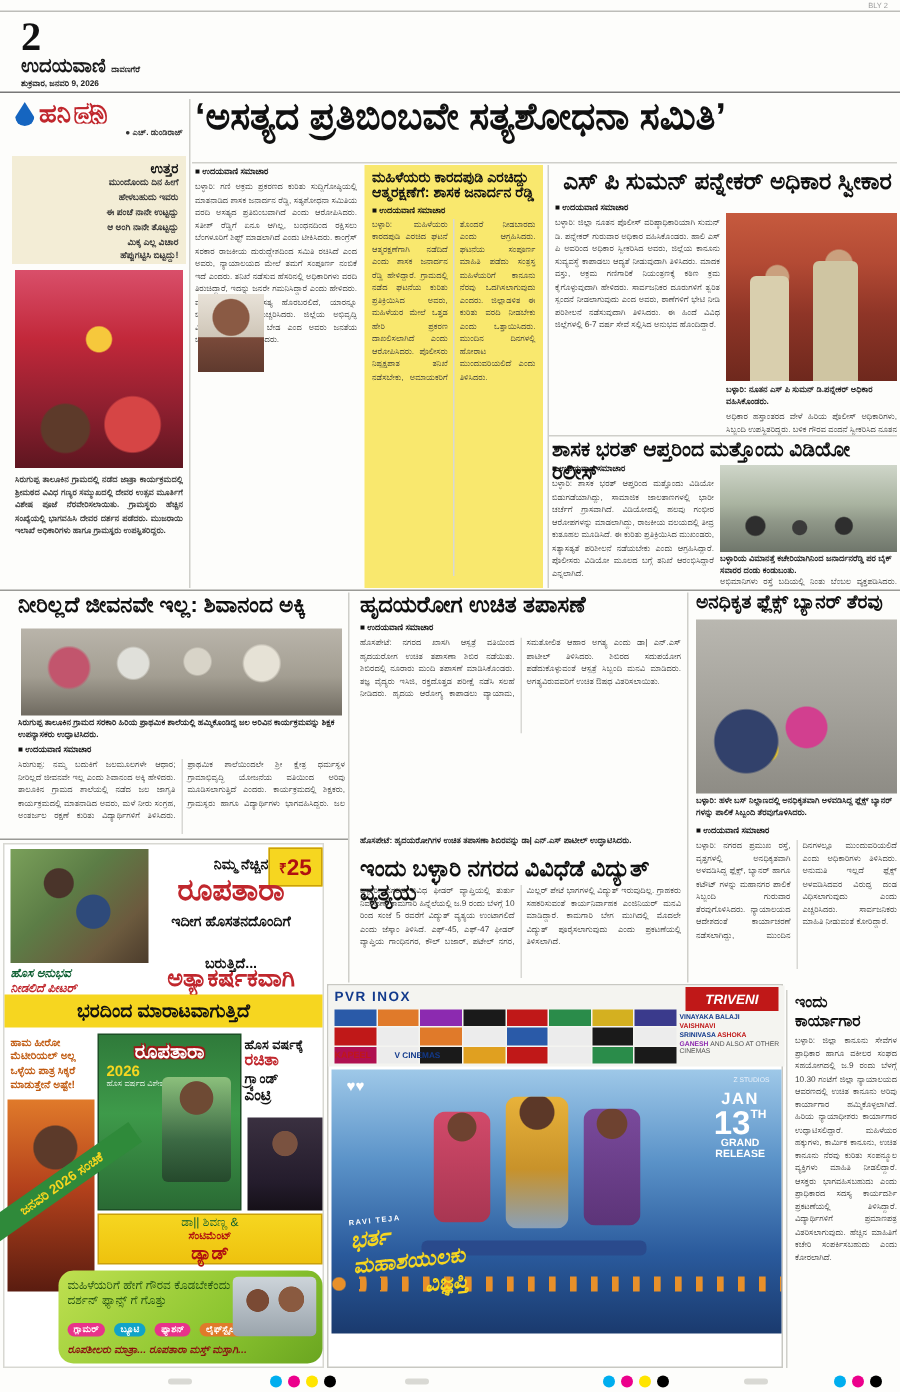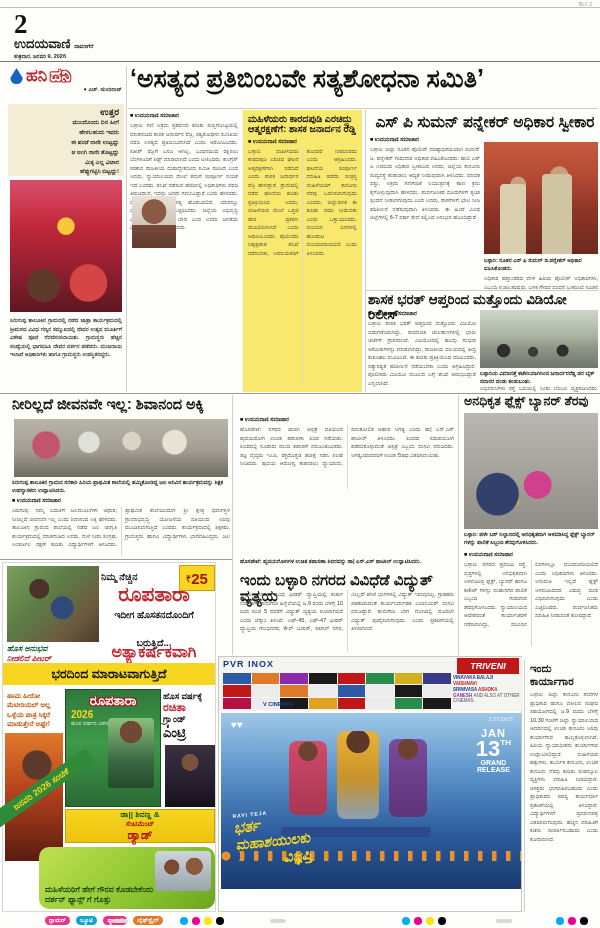--- a/index.html
+++ b/index.html
@@ -109,20 +109,21 @@
   <div class="photo" style="left:14px;top:419px;width:214px;height:58px;background:
       radial-gradient(circle at 15% 45%, #c2556d 0 7%, transparent 8%),
       radial-gradient(circle at 35% 40%, #e0e0da 0 7%, transparent 8%),
       radial-gradient(circle at 55% 38%, #d8d4c8 0 7%, transparent 8%),
       radial-gradient(circle at 75% 40%, #e6e2d6 0 7%, transparent 8%),
       linear-gradient(180deg,#b9b4aa 0%,#a39e92 55%,#6f6a60 100%);"></div>
   <div class="abs caption" style="left:12px;top:479px;width:218px;height:16px;font-weight:bold;">ಸಿರುಗುಪ್ಪ ತಾಲೂಕಿನ ಗ್ರಾಮದ ಸರಕಾರಿ ಹಿರಿಯ ಪ್ರಾಥಮಿಕ ಶಾಲೆಯಲ್ಲಿ ಹಮ್ಮಿಕೊಂಡಿದ್ದ ಜಲ ಅರಿವಿನ ಕಾರ್ಯಕ್ರಮವನ್ನು ಶಿಕ್ಷಕ ಉಪನ್ಯಾಸಕರು ಉದ್ಘಾಟಿಸಿದರು.</div>
   <div class="abs byline" style="left:12px;top:497px;">■ ಉದಯವಾಣಿ ಸಮಾಚಾರ</div>
   <div class="abs bodytext colcut" style="left:12px;top:506px;width:218px;height:50px;">ಸಿರುಗುಪ್ಪ: ನಮ್ಮ ಬದುಕಿಗೆ ಜಲಮೂಲಗಳೇ ಆಧಾರ; ನೀರಿಲ್ಲದೆ ಜೀವನವೇ ಇಲ್ಲ ಎಂದು ಶಿವಾನಂದ ಅಕ್ಕಿ ಹೇಳಿದರು. ತಾಲೂಕಿನ ಗ್ರಾಮದ ಶಾಲೆಯಲ್ಲಿ ನಡೆದ ಜಲ ಜಾಗೃತಿ ಕಾರ್ಯಕ್ರಮದಲ್ಲಿ ಮಾತನಾಡಿದ ಅವರು, ಮಳೆ ನೀರು ಸಂಗ್ರಹ, ಅಂತರ್ಜಲ ರಕ್ಷಣೆ ಕುರಿತು ವಿದ್ಯಾರ್ಥಿಗಳಿಗೆ ತಿಳಿಸಿದರು. ಪ್ರಾಥಮಿಕ ಶಾಲೆಯಿಂದಲೇ ಶ್ರೀ ಕ್ಷೇತ್ರ ಧರ್ಮಸ್ಥಳ ಗ್ರಾಮಾಭಿವೃದ್ಧಿ ಯೋಜನೆಯ ವತಿಯಿಂದ ಅರಿವು ಮೂಡಿಸಲಾಗುತ್ತಿದೆ ಎಂದರು. ಕಾರ್ಯಕ್ರಮದಲ್ಲಿ ಶಿಕ್ಷಕರು, ಗ್ರಾಮಸ್ಥರು ಹಾಗೂ ವಿದ್ಯಾರ್ಥಿಗಳು ಭಾಗವಹಿಸಿದ್ದರು. ಜಲ ಸಂರಕ್ಷಣೆ ಪ್ರತಿಜ್ಞೆ ಸ್ವೀಕರಿಸಲಾಯಿತು. ಶಿಕ್ಷಕ ಉಮೇಶ್ ಮಾತನಾಡಿದರು, ಮುಖ್ಯಸ್ಥರು ಉಪಸ್ಥಿತರಿದ್ದರು.</div>
 
+  <div class="abs headline kn" style="left:240px;top:396px;width:214px;font-size:15px;">ಹೃದಯರೋಗ ಉಚಿತ ತಪಾಸಣೆ</div>
   <div class="abs byline" style="left:240px;top:416px;">■ ಉದಯವಾಣಿ ಸಮಾಚಾರ</div>
   <div class="abs bodytext colcut" style="left:240px;top:425px;width:214px;height:64px;">ಹೊಸಪೇಟೆ: ನಗರದ ಖಾಸಗಿ ಆಸ್ಪತ್ರೆ ವತಿಯಿಂದ ಹೃದಯರೋಗ ಉಚಿತ ತಪಾಸಣಾ ಶಿಬಿರ ನಡೆಯಿತು. ಶಿಬಿರದಲ್ಲಿ ನೂರಾರು ಮಂದಿ ತಪಾಸಣೆ ಮಾಡಿಸಿಕೊಂಡರು. ತಜ್ಞ ವೈದ್ಯರು ಇಸಿಜಿ, ರಕ್ತದೊತ್ತಡ ಪರೀಕ್ಷೆ ನಡೆಸಿ ಸಲಹೆ ನೀಡಿದರು. ಹೃದಯ ಆರೋಗ್ಯ ಕಾಪಾಡಲು ವ್ಯಾಯಾಮ, ಸಮತೋಲಿತ ಆಹಾರ ಅಗತ್ಯ ಎಂದು ಡಾ| ಎನ್.ಎಸ್ ಪಾಟೀಲ್ ತಿಳಿಸಿದರು. ಶಿಬಿರದ ಸದುಪಯೋಗ ಪಡೆದುಕೊಳ್ಳುವಂತೆ ಆಸ್ಪತ್ರೆ ಸಿಬ್ಬಂದಿ ಮನವಿ ಮಾಡಿದರು. ಅಗತ್ಯವಿರುವವರಿಗೆ ಉಚಿತ ಔಷಧ ವಿತರಿಸಲಾಯಿತು.</div>
   <div class="photo" style="left:240px;top:492px;width:214px;height:64px;background:
       radial-gradient(circle at 10% 40%, #b14a6b 0 6%, transparent 7%),
       radial-gradient(circle at 28% 36%, #ececе6 0 6%, transparent 7%),
       radial-gradient(circle at 46% 34%, #e8e6de 0 6%, transparent 7%),
       radial-gradient(circle at 64% 36%, #efe9dd 0 6%, transparent 7%),
       radial-gradient(circle at 82% 38%, #e2ddd1 0 6%, transparent 7%),
       linear-gradient(180deg,#d8cfbc 0%,#c9bfa8 50%,#4a4640 85%,#3a3733 100%);"></div>
   <div class="abs caption" style="left:240px;top:558px;width:214px;height:10px;">ಹೊಸಪೇಟೆ: ಹೃದಯರೋಗಿಗಳ ಉಚಿತ ತಪಾಸಣಾ ಶಿಬಿರವನ್ನು ಡಾ| ಎನ್.ಎಸ್ ಪಾಟೀಲ್ ಉದ್ಘಾಟಿಸಿದರು.</div>
@@ -147,55 +148,55 @@
         radial-gradient(circle at 60% 55%, #2e4a7a 0 16%, transparent 17%),
         linear-gradient(135deg,#7aa05a 0%,#5c7d46 40%,#6c5a3e 75%,#4c3c2c 100%);"></div>
     <div class="abs kn" style="left:4px;top:81px;width:92px;font-size:8px;font-weight:bold;color:#0a5c2e;font-style:italic;">
       <div>ಹೊಸ ಅನುಭವ</div>
       <div style="color:#c0272d;">ನೀಡಲಿದೆ ಪೀಟರ್</div>
     </div>
     <div class="abs" style="left:176px;top:2px;width:36px;height:26px;background:#f6d620;border:1px solid #caa00a;display:flex;align-items:center;justify-content:center;font-weight:bold;font-size:15px;color:#b01010;">
         <span style="font-size:9px;">₹</span>
         <span>25</span>
       </div>
-    <div class="abs kn" style="left:98px;top:8px;width:78px;text-align:left;font-size:9.5px;font-weight:bold;color:#111;">ನಿಮ್ಮ ನೆಚ್ಚಿನ</div>
+    <div class="abs kn" style="left:98px;top:8px;width:78px;text-align:right;font-size:9.5px;font-weight:bold;color:#111;">ನಿಮ್ಮ ನೆಚ್ಚಿನ</div>
     <div class="abs kn" style="left:90px;top:20px;width:122px;text-align:center;font-size:20px;font-weight:bold;color:#c0272d;">ರೂಪತಾರಾ</div>
     <div class="abs kn" style="left:90px;top:46px;width:122px;text-align:center;font-size:9.5px;font-weight:bold;color:#111;">ಇದೀಗ ಹೊಸತನದೊಂದಿಗೆ</div>
     <div class="abs kn" style="left:90px;top:58px;width:122px;text-align:center;font-size:16px;font-weight:bold;color:#c0272d;margin-top:22px;">ಅತ್ಯಾಕರ್ಷಕವಾಗಿ</div>
     <div class="abs kn" style="left:90px;top:74px;width:122px;text-align:center;font-size:9.5px;font-weight:bold;color:#111;">ಬರುತ್ತಿದೆ...</div>
     <div class="abs kn" style="left:0;top:100px;width:212px;height:22px;background:#f6d620;display:flex;align-items:center;justify-content:center;font-size:12.5px;font-weight:bold;color:#111;">ಭರದಿಂದ ಮಾರಾಟವಾಗುತ್ತಿದೆ</div>
     <div class="abs kn" style="left:4px;top:128px;width:56px;font-size:7px;font-weight:bold;color:#c05a10;line-height:1.35;">ಹಾಮ ಹೀರೋ ಮೆಟೀರಿಯಲ್ ಅಲ್ಲ ಒಳ್ಳೆಯ ಪಾತ್ರ ಸಿಕ್ಕರೆ ಮಾಡುತ್ತೇನೆ ಅಷ್ಟೇ!</div>
 
     <div class="abs" style="left:62px;top:126px;width:96px;height:118px;background:linear-gradient(180deg,#2f7a3a 0%,#3e9a4a 45%,#2a6a34 100%);border:1px solid #1d4f26;">
       <div class="kn" style="margin-top:3px;text-align:center;font-size:13px;font-weight:bold;color:#fff;text-shadow:1px 1px 0 #a01818,-1px -1px 0 #a01818,1px -1px 0 #a01818,-1px 1px 0 #a01818;">ರೂಪತಾರಾ</div>
       <div style="text-align:left;padding-left:5px;font-size:10px;font-weight:bold;color:#f6d620;">2026</div>
       <div class="kn" style="text-align:left;padding-left:5px;font-size:5.5px;color:#eaf5ea;">ಹೊಸ ವರ್ಷದ ವಿಶೇಷ</div>
       <div style="position:absolute;right:6px;top:28px;width:46px;height:70px;background:radial-gradient(circle at 50% 20%, #6e4a34 0 18%, transparent 19%),linear-gradient(180deg,#8cc07c 0%,#3c6a44 60%,#25492c 100%);border-radius:4px;"></div>
     </div>
     <div class="abs kn" style="left:160px;top:128px;width:52px;font-weight:bold;line-height:1.2;">
       <div style="font-size:8.5px;color:#111;"><span>ಹೊಸ</span> <span>ವರ್ಷಕ್ಕೆ</span></div>
       <div style="font-size:11px;color:#c0272d;">ರಚಿತಾ</div>
       <div style="font-size:9px;color:#111;">ಗ್ರ್ಯಾಂಡ್</div>
-      <div style="font-size:13px;color:#111;">ಎಂಟ್ರಿ</div>
+      <div style="font-size:10px;color:#111;">ಎಂಟ್ರಿ</div>
     </div>
     <div class="photo" style="left:162px;top:182px;width:50px;height:62px;background:radial-gradient(circle at 50% 28%, #7a5240 0 16%, transparent 17%),linear-gradient(180deg,#3a3040 0%,#241c2c 70%,#151018 100%);"></div>
 
     <div class="photo" style="left:2px;top:170px;width:58px;height:128px;background:
         radial-gradient(circle at 55% 25%, #5c3a2a 0 14%, transparent 15%),
         linear-gradient(180deg,#e07a2a 0%,#b5421c 45%,#5a1c10 100%);"></div>
     <div class="abs kn" style="left:-22px;top:218px;width:120px;height:16px;background:#2f8a3a;color:#f6d620;font-size:9px;font-weight:bold;display:flex;align-items:center;justify-content:center;transform:rotate(-35deg);">ಜನವರಿ 2026 ಸಂಚಿಕೆ</div>
 
     <div class="abs" style="left:62px;top:246px;width:150px;height:34px;background:linear-gradient(180deg,#f6d620 0%,#eec20e 100%);border:1px solid #caa00a;display:flex;flex-direction:column;align-items:center;justify-content:center;">
-      <div class="kn" style="font-size:8px;font-weight:bold;color:#0a5c2e;text-align:center;">ಡಾ|| ಶಿವಣ್ಣ &amp;</div>
+      <div class="kn" style="font-size:8px;font-weight:normal;color:#0a5c2e;text-align:center;">ಡಾ|| ಶಿವಣ್ಣ &amp;</div>
       <div class="kn" style="font-size:7px;font-weight:bold;color:#b01010;">ಸೆಂಟಿಮೆಂಟ್</div>
       <div class="kn" style="font-size:12px;font-weight:bold;color:#b01010;">ಡ್ಯಾಡ್</div>
     </div>
 
     <div class="abs" style="left:36px;top:284px;width:176px;height:62px;background:linear-gradient(135deg,#bfe050 0%,#8cc530 60%,#6aa520 100%);border-radius:10px;padding:5px 6px;">
-      <div class="kn" style="font-size:8px;font-weight:bold;color:#1c4a10;width:110px;line-height:1.25;margin-top:33px;">ಮಹಿಳೆಯರಿಗೆ ಹೇಗೆ ಗೌರವ ಕೊಡಬೇಕೆಂದು ದರ್ಶನ್ ಫ್ಯಾನ್ಸ್ ಗೆ ಗೊತ್ತು</div>
+      <div class="kn" style="font-size:8px;font-weight:normal;color:#1c4a10;width:110px;line-height:1.25;">ಮಹಿಳೆಯರಿಗೆ ಹೇಗೆ ಗೌರವ ಕೊಡಬೇಕೆಂದು ದರ್ಶನ್ ಫ್ಯಾನ್ಸ್ ಗೆ ಗೊತ್ತು</div>
       <div style="margin-top:3px;">
         <span class="pill kn" style="background:#e8338a;">ಗ್ಲಾಮರ್</span>
         <span class="pill kn" style="background:#11a3c9;">ಬ್ಯೂಟಿ</span>
         <span class="pill kn" style="background:#e8338a;">ಫ್ಯಾಶನ್</span>
         <span class="pill kn" style="background:#e07a2a;">ಲೈಫ್‌ಸ್ಟೈಲ್</span>
       </div>
       <div class="kn" style="margin-top:3px;font-size:7px;font-weight:bold;color:#8a1010;font-style:italic;">ರೂಪಶೀಲರು ಮಾತ್ರಾ... ರೂಪತಾರಾ ಮಸ್ತ್ ಮಸ್ತಾಗಿ...</div>
       <div class="photo" style="right:4px;top:4px;left:auto;width:56px;height:40px;background:radial-gradient(circle at 30% 40%, #7a4a34 0 16%, transparent 17%),radial-gradient(circle at 70% 38%, #8a5a40 0 18%, transparent 19%),linear-gradient(180deg,#cdd4da 0%,#9aa4ac 100%);border-radius:4px;"></div>
     </div>
   </div>

